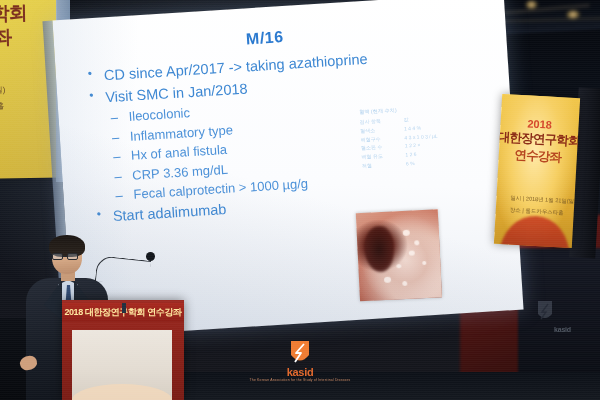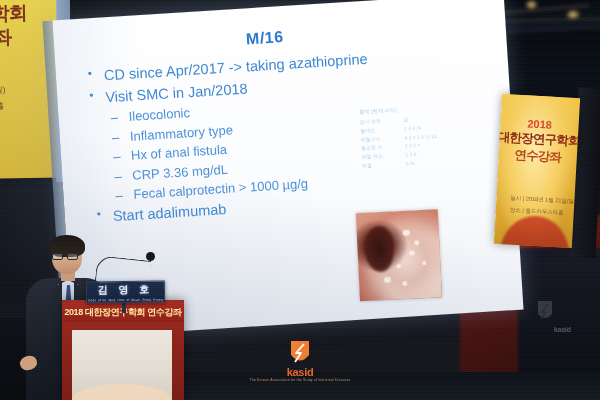--- a/index.html
+++ b/index.html
@@ -469,19 +469,15 @@
   <div class="podium-front"></div>
   <svg class="podium-logo-mark" viewBox="0 0 22 26">
     <path d="M2 1 L20 1 L20 15 Q11 26 2 15 Z" fill="#f07c32"></path>
     <path d="M15 4 L7 13 L12 13 L6 22" stroke="#ffffff" stroke-width="1.8" fill="none" stroke-linejoin="round"></path>
   </svg>
   <div class="podium-logo-text">kasid</div>
   <div class="podium-logo-sub">The Korean Association for the Study of Intestinal Diseases</div>
   <div class="podium-wave"></div>
 
   <div class="np-stand"></div>
-  <div class="nameplate">
-    <div class="nm">김  영  호</div>
-    <div class="nsub">Dept. of Int. Med, Univ. of Ulsan, Seoul, Korea</div>
-  </div>
 
   <div class="grain"></div>
 </div>
 
 </body></html>

